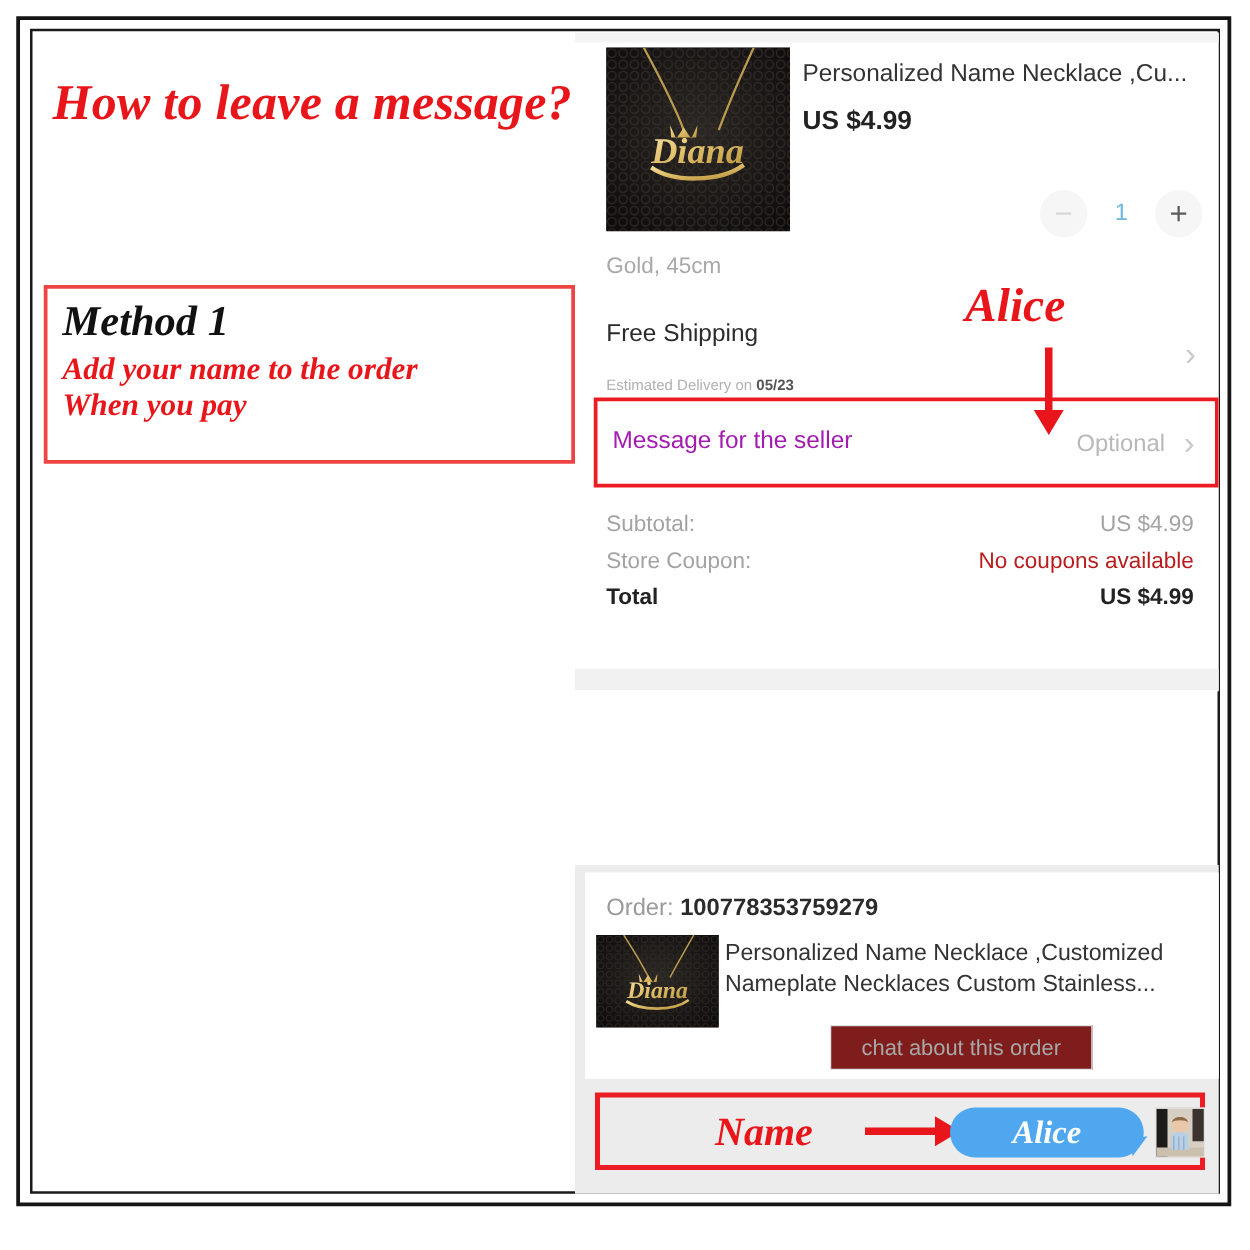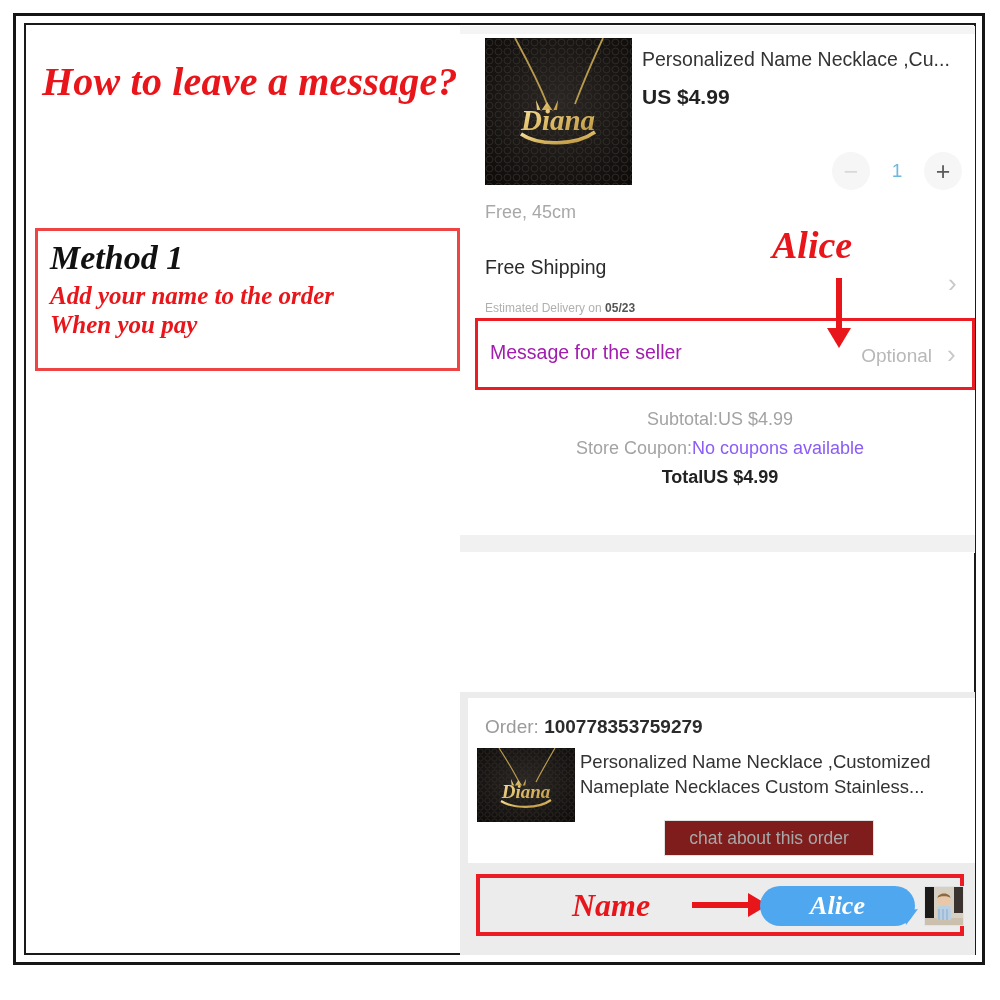--- a/index.html
+++ b/index.html
@@ -198,26 +198,26 @@
     color: #b8b8b8;
   }
   #chev-msg { left: 469px; top: 20px; }
 
   .sum {
     position: absolute;
     left: 25px; top: 383px;
     width: 470px;
   }
   .sum-row {
-    display: flex; justify-content: center;
+    display: flex; justify-content: space-between;
     font-size: 18px;
     color: #a3a3a3;
     margin-bottom: 8px;
   }
-  .sum-row.link .v { color: #8b5cf6; }
+  .sum-row.link .v { color: #b91c1c; }
   .sum-row.total { color: #222222; font-weight: bold; margin-top: 2px; }
   .sum-row.total .k { font-weight: bold; }
   .co-botband {
     position: absolute; left: 0; top: 509px;
     width: 515px; height: 17px;
     background: #f1f1f1;
   }
 
   
   .alice-callout {
@@ -413,21 +413,21 @@
 
     <div class="prod-title">Personalized Name Necklace ,Cu...</div>
     <div class="prod-price">US $4.99</div>
 
     <div class="qty">
       <div class="qty-btn qty-minus">−</div>
       <div class="qty-val">1</div>
       <div class="qty-btn qty-plus">+</div>
     </div>
 
-    <div class="variant">Free, 45cm</div>
+    <div class="variant">Gold, 45cm</div>
 
     <div class="row-ship">
       <div class="ship-title">Free Shipping</div>
       <div class="ship-sub"><span>Estimated Delivery on </span><b>05/23</b></div>
     </div>
     <div class="chev" id="chev-ship">›</div>
 
     <div class="msg-row">
       <div class="msg-label">Message for the seller</div>
       <div class="msg-optional">Optional</div>

